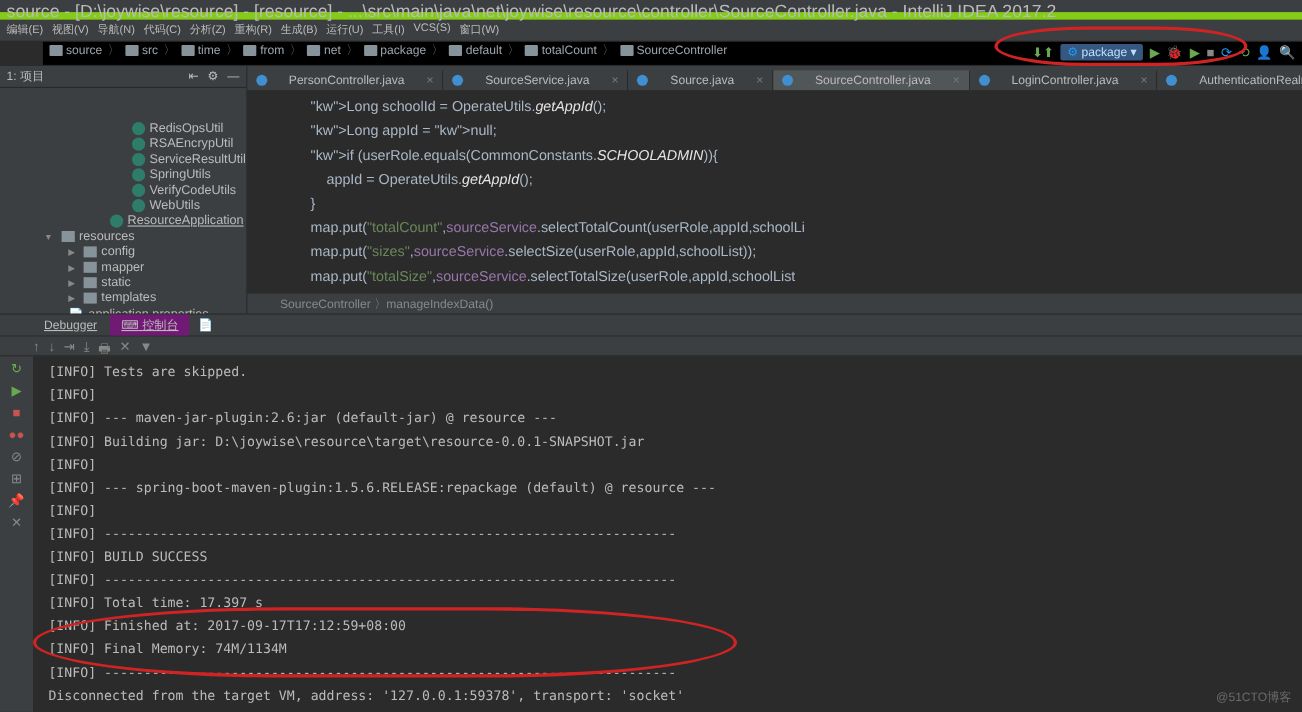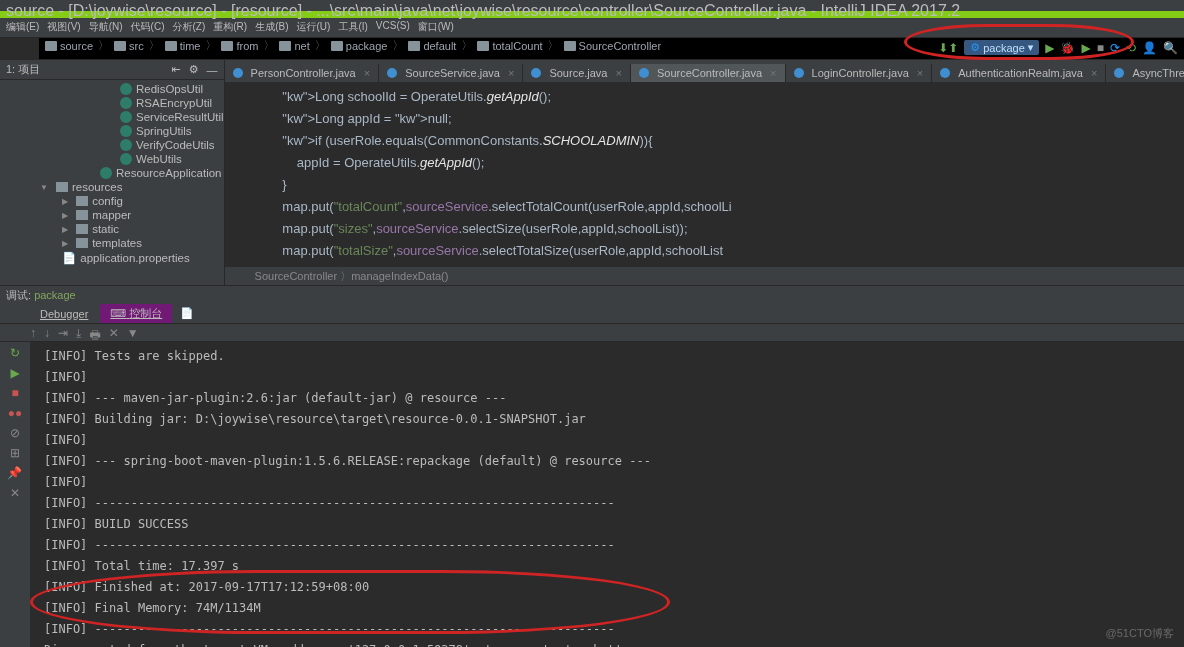--- a/index.html
+++ b/index.html
@@ -15,31 +15,31 @@
 .toolbar-right{position:absolute;right:6px;top:2px;display:flex;gap:6px;align-items:center;}
 .cfg-pill{background:#365880;color:#bfdfff;font-size:11px;padding:1px 6px;border-radius:2px;display:flex;align-items:center;gap:3px;}
 .gear{color:#2196f3;}
 .tri{color:#6aa84f;}
 .bug{color:#6aa84f;}
 .globe{color:#2196f3;}
 .annot-top{position:absolute;right:50px;top:24px;width:230px;height:36px;border:3px solid #d02424;border-radius:50%/70%;pointer-events:none;}
 .midrow{display:flex;height:225px;}
 .leftcol{width:322px;background:#3c3f41;border-right:1px solid #282828;display:flex;flex-direction:column;}
 .proj-hdr{height:20px;padding:2px 6px;color:#bbb;font-size:11px;display:flex;gap:8px;align-items:center;border-bottom:1px solid #282828;}
-.tree{flex:1;overflow:hidden;padding:2px 0 2px 40px;font-size:11.5px;}
+.tree{flex:1;overflow:hidden;padding:2px 0 2px 40px;font-size:11.5px;margin-top:28px;}
 .tree .node{display:flex;align-items:center;gap:4px;padding:1px 0;color:#bbb;}
 .tree .indent1{padding-left:80px;}
 .tree .indent2{padding-left:22px;}
 .tree .file-i{width:12px;height:12px;border-radius:50%;background:#2e7d6b;display:inline-block;}
 .tree .fold-i{width:12px;height:10px;background:#87939a;display:inline-block;}
 .tree .arrow::before{content:"▶";font-size:8px;color:#888;margin-right:4px;}
 .tree .arrowd::before{content:"▼";font-size:8px;color:#888;margin-right:4px;}
 .editor{flex:1;background:#2b2b2b;display:flex;flex-direction:column;}
 .tabs{height:22px;background:#3c3f41;display:flex;align-items:flex-end;font-size:11px;overflow:hidden;}
-.tab{padding:3px 8px;color:#bbb;background:#3c3f41;border-right:1px solid #282828;display:flex;align-items:center;gap:8px;white-space:nowrap;}
+.tab{padding:3px 8px;color:#bbb;background:#3c3f41;border-right:1px solid #282828;display:flex;align-items:center;gap:20px;white-space:nowrap;}
 .tab.active{background:#515658;}
 .tab .close{color:#777;}
 .tab .c-i{width:10px;height:10px;border-radius:50%;background:#3f8fd1;display:inline-block;}
 .code{flex:1;display:flex;font-family:"Consolas",monospace;font-size:13px;line-height:22px;overflow:hidden;}
 .gutter{width:60px;text-align:right;color:#606366;padding:4px 12px 4px 0;background:#313335;}
 .src{flex:1;padding:4px 0;white-space:pre;color:#a9b7c6;}
 .str{color:#6a8759;}
 .ital{color:#e5e5e5;font-style:italic;}
 .m{color:#9876aa;}
 .breadcrumb-code{height:18px;background:#3c3f41;color:#888;font-size:11px;padding:2px 30px;}
@@ -131,21 +131,21 @@
       <span>⚙</span>
       <span>—</span>
     </div>
     <div class="tree" id="tree">
         <div class="node indent1"><span class="file-i"></span> RedisOpsUtil</div>
         <div class="node indent1"><span class="file-i"></span> RSAEncrypUtil</div>
         <div class="node indent1"><span class="file-i"></span> ServiceResultUtil</div>
         <div class="node indent1"><span class="file-i"></span> SpringUtils</div>
         <div class="node indent1"><span class="file-i"></span> VerifyCodeUtils</div>
         <div class="node indent1"><span class="file-i"></span> WebUtils</div>
-        <div class="node" style="padding-left: 60px;"><span class="file-i"></span> ResourceApplication</div>
+        <div class="node" style="padding-left: 60px; text-decoration: underline;"><span class="file-i"></span> ResourceApplication</div>
         <div class="node arrowd" style="padding-left: 0px;"><span class="fold-i"></span> resources</div>
         <div class="node arrow indent2"><span class="fold-i"></span> config</div>
         <div class="node arrow indent2"><span class="fold-i"></span> mapper</div>
         <div class="node arrow indent2"><span class="fold-i"></span> static</div>
         <div class="node arrow indent2"><span class="fold-i"></span> templates</div>
         <div class="node indent2"><span style="color:#6a8759">📄</span> application.properties</div>
       </div>
   </div>
 
   <div class="editor">
@@ -167,24 +167,20 @@
                 map.put(<span class="str">"totalCount"</span>,<span class="m">sourceService</span>.selectTotalCount(userRole,appId,schoolLi
                 map.put(<span class="str">"sizes"</span>,<span class="m">sourceService</span>.selectSize(userRole,appId,schoolList));
                 map.put(<span class="str">"totalSize"</span>,<span class="m">sourceService</span>.selectTotalSize(userRole,appId,schoolList
 </div>
     </div>
     <div class="breadcrumb-code">SourceController 〉manageIndexData()</div>
   </div>
 </div>
 
 <div class="bottom">
-  <div class="run-hdr">
-    <span>调试:</span>
-    <span style="color:#82a65e">package</span>
-  </div>
   <div class="run-tabs">
     <div class="run-tab">Debugger</div>
     <div class="run-tab active">
       <span>⌨</span>
       <span>控制台</span>
     </div>
     <span style="margin-left:6px;color:#888">📄</span>
   </div>
   <div class="run-toolbar">
     <span>↑</span>

